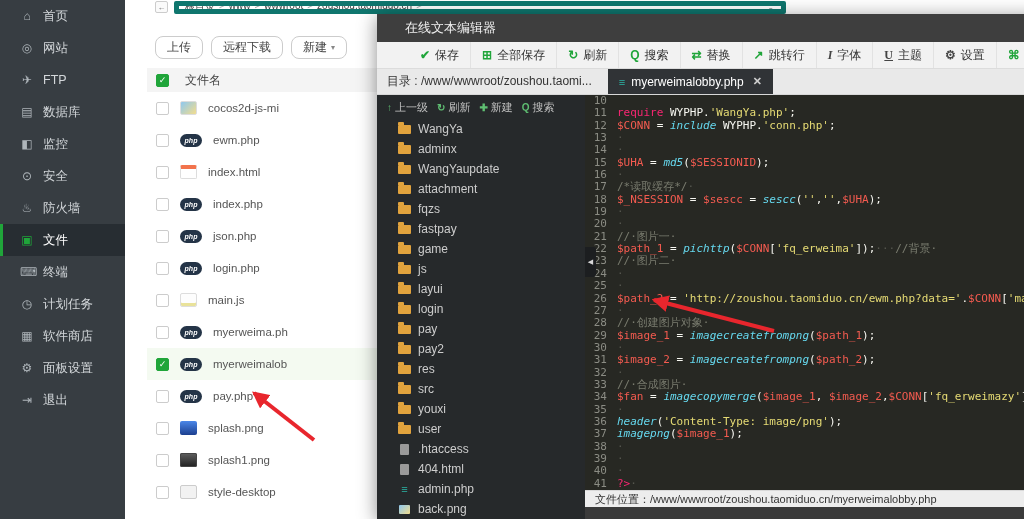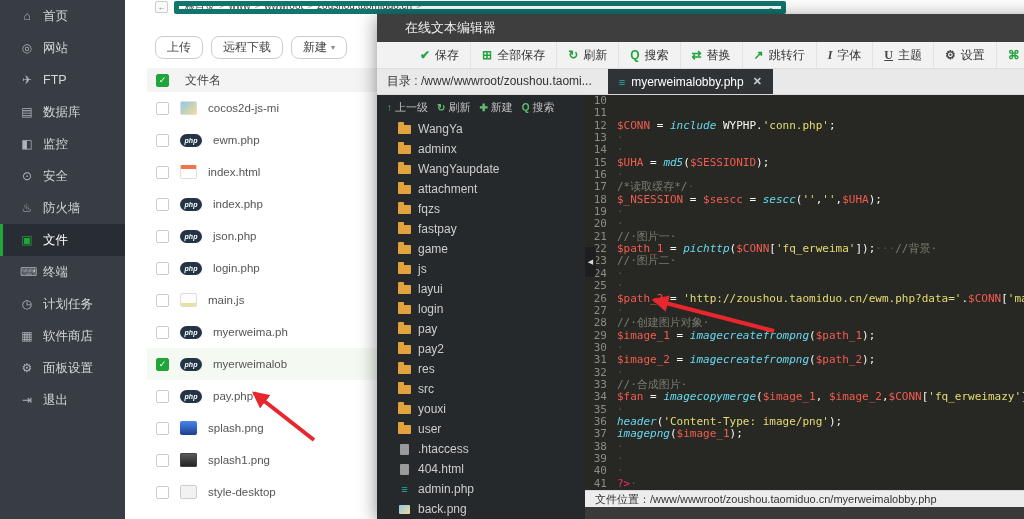--- a/index.html
+++ b/index.html
@@ -436,21 +436,21 @@
                 <span class="tfile-ico tfile-img"></span>
                 <span class="tree-name">back.png</span>
               </div>
             </div>
         </div>
         <div class="tree-collapse">◀</div>
         <div class="em-right">
           <div class="em-editor">
             <div>
                 <div class="code-line"><span class="gutter">10</span><span class="code-text"></span></div>
-                <div class="code-line"><span class="gutter">11</span></div>
+                <div class="code-line"><span class="gutter">11</span><span class="code-text"><span class="c-k">require</span><span class="c-d"> WYPHP.</span><span class="c-s">'WangYa.php'</span><span class="c-d">;</span></span></div>
                 <div class="code-line"><span class="gutter">12</span><span class="code-text"><span class="c-v">$CONN</span><span class="c-d"> = </span><span class="c-f">include</span><span class="c-d"> WYPHP.</span><span class="c-s">'conn.php'</span><span class="c-d">;</span></span></div>
                 <div class="code-line"><span class="gutter">13</span><span class="code-text"><span class="c-w">·</span></span></div>
                 <div class="code-line"><span class="gutter">14</span><span class="code-text"><span class="c-w">·</span></span></div>
                 <div class="code-line"><span class="gutter">15</span><span class="code-text"><span class="c-v">$UHA</span><span class="c-d"> = </span><span class="c-f">md5</span><span class="c-d">(</span><span class="c-v">$SESSIONID</span><span class="c-d">);</span></span></div>
                 <div class="code-line"><span class="gutter">16</span><span class="code-text"><span class="c-w">·</span></span></div>
                 <div class="code-line"><span class="gutter">17</span><span class="code-text"><span class="c-c">/*读取缓存*/</span><span class="c-w">·</span></span></div>
                 <div class="code-line"><span class="gutter">18</span><span class="code-text"><span class="c-v">$_NSESSION</span><span class="c-d"> = </span><span class="c-v">$sescc</span><span class="c-d"> = </span><span class="c-f">sescc</span><span class="c-d">(</span><span class="c-s">''</span><span class="c-d">,</span><span class="c-s">''</span><span class="c-d">,</span><span class="c-v">$UHA</span><span class="c-d">);</span></span></div>
                 <div class="code-line"><span class="gutter">19</span><span class="code-text"><span class="c-w">·</span></span></div>
                 <div class="code-line"><span class="gutter">20</span><span class="code-text"><span class="c-w">·</span></span></div>
                 <div class="code-line"><span class="gutter">21</span><span class="code-text"><span class="c-c">//·图片一·</span></span></div>

